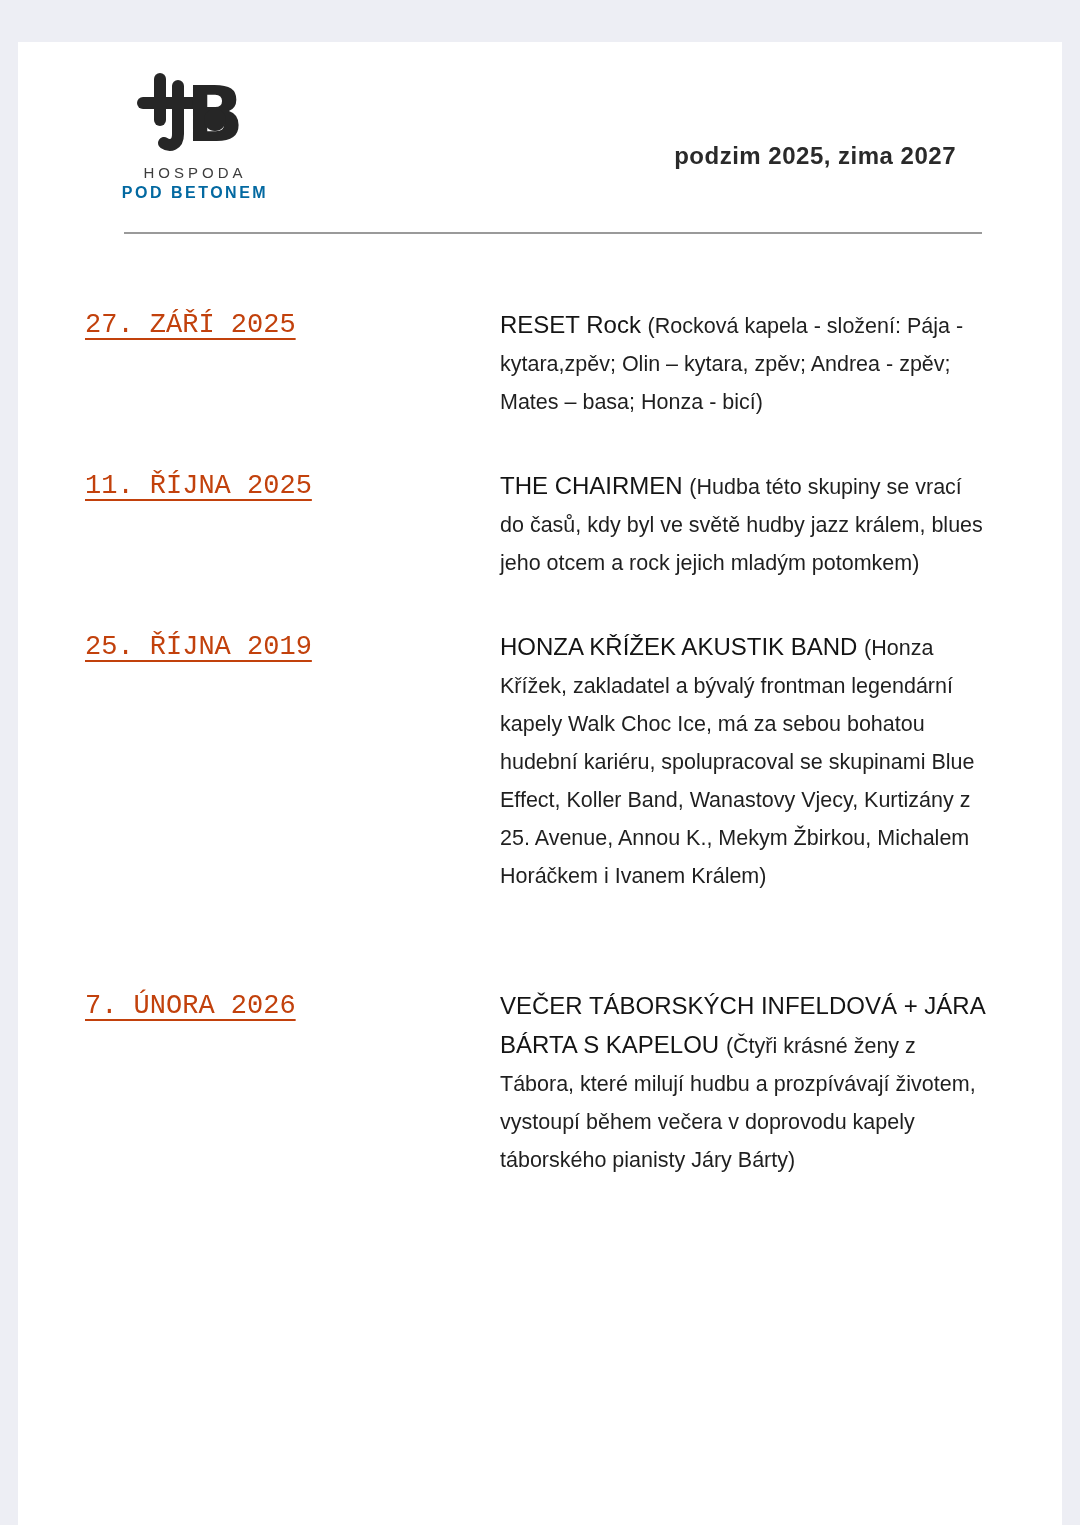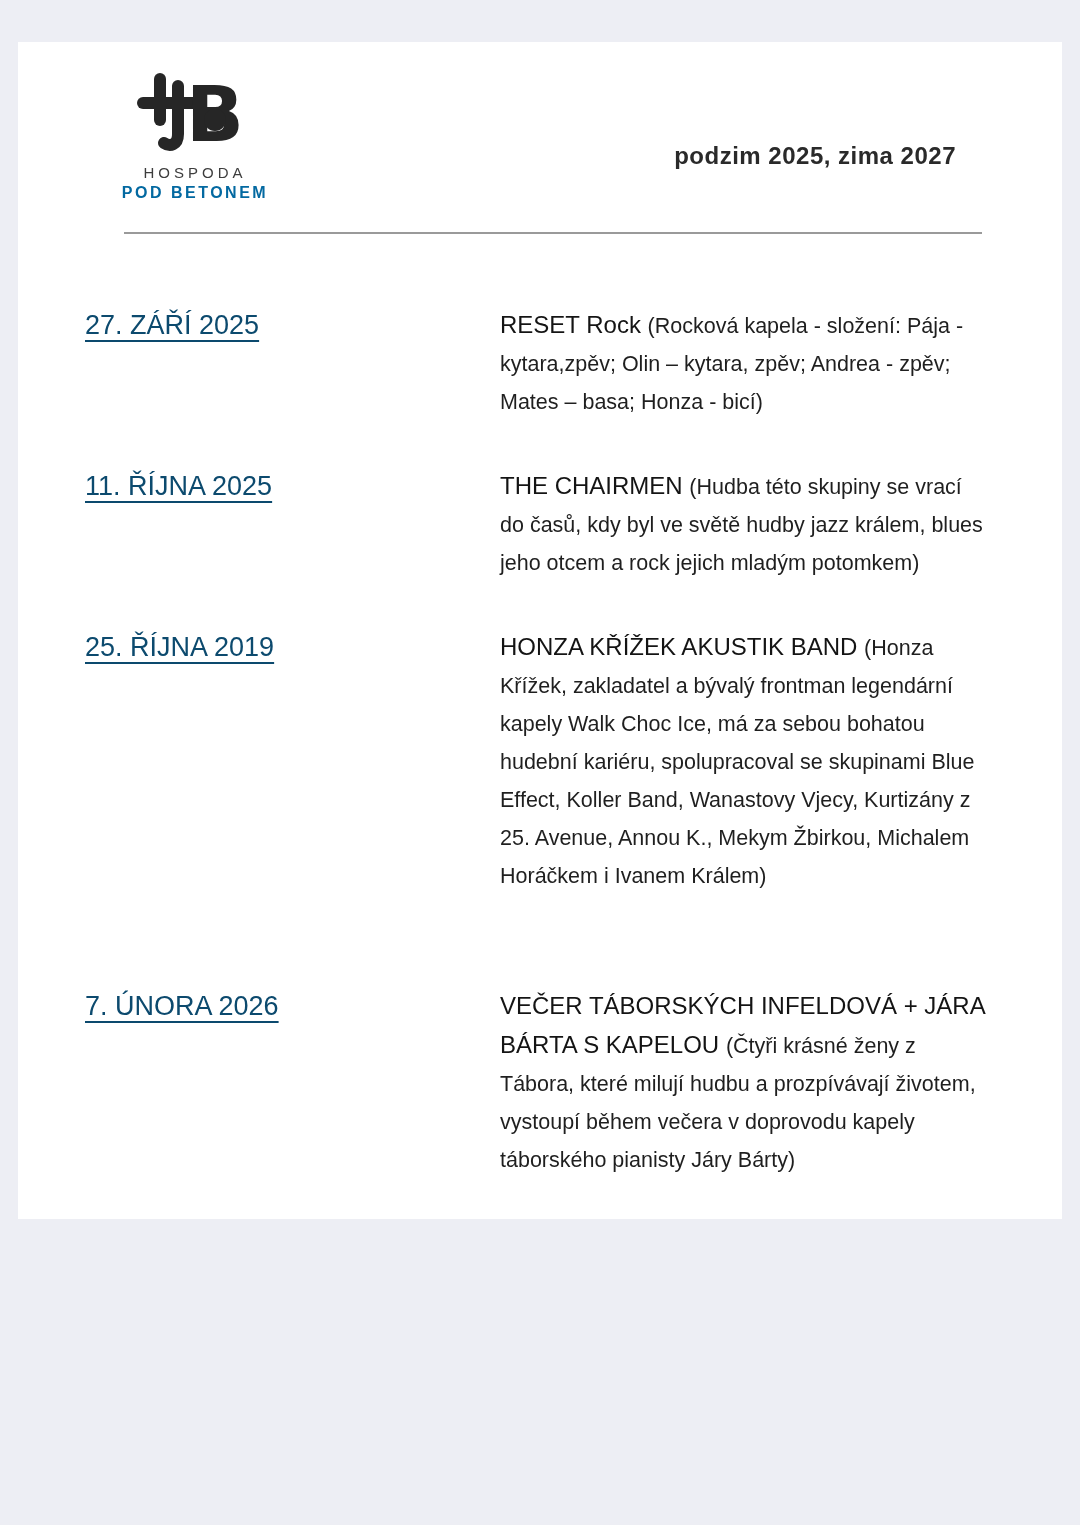--- a/index.html
+++ b/index.html
@@ -6,21 +6,21 @@
   html, body {
     width: 1080px; height: 1525px;
     background: #edeef4;
     font-family: "Liberation Sans", sans-serif;
     color: #1c1c1c;
     overflow: hidden;
   }
   .sheet {
     position: absolute;
     left: 18px; top: 42px;
-    width: 1044px; height: 1177px;
+    width: 1044px; height: 1483px;
     background: #ffffff;
   }
   
   .header {
     display: flex;
     justify-content: space-between;
     align-items: flex-start;
     padding-top: 30px;
   }
   .logo {
@@ -68,21 +68,22 @@
   }
   .event-date {
     width: 415px;
     flex: 0 0 415px;
     font-size: 27px;
     font-weight: normal;
     line-height: 38px;
     text-decoration: underline;
     text-decoration-thickness: 2px;
     text-underline-offset: 6px;
-    color: #0c4a6e;
+    color: #c2410c;
+    font-family: Liberation Mono, monospace;
   }
   .event-desc {
     flex: 1;
     font-size: 21.5px;
     line-height: 38px;
     color: #1f1f1f;
   }
   .seg-bold {
     font-weight: normal;
     font-size: 24px;

